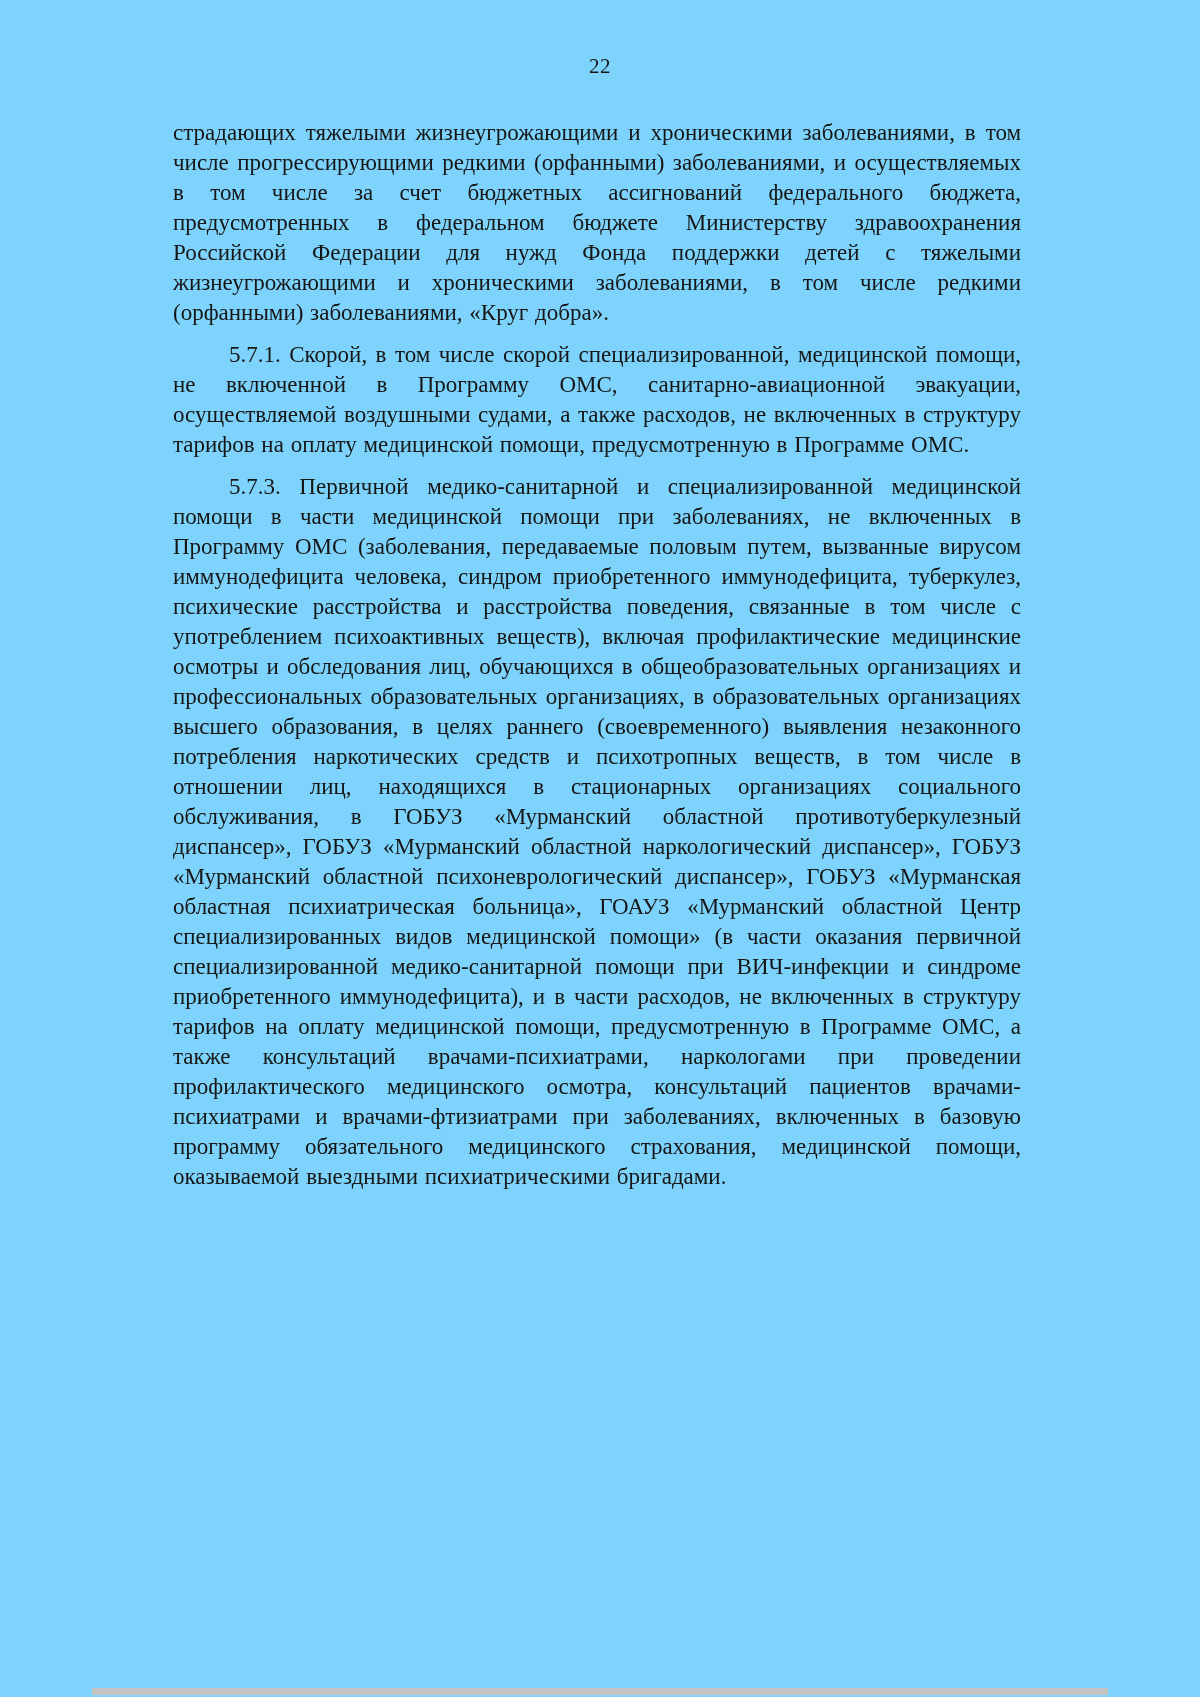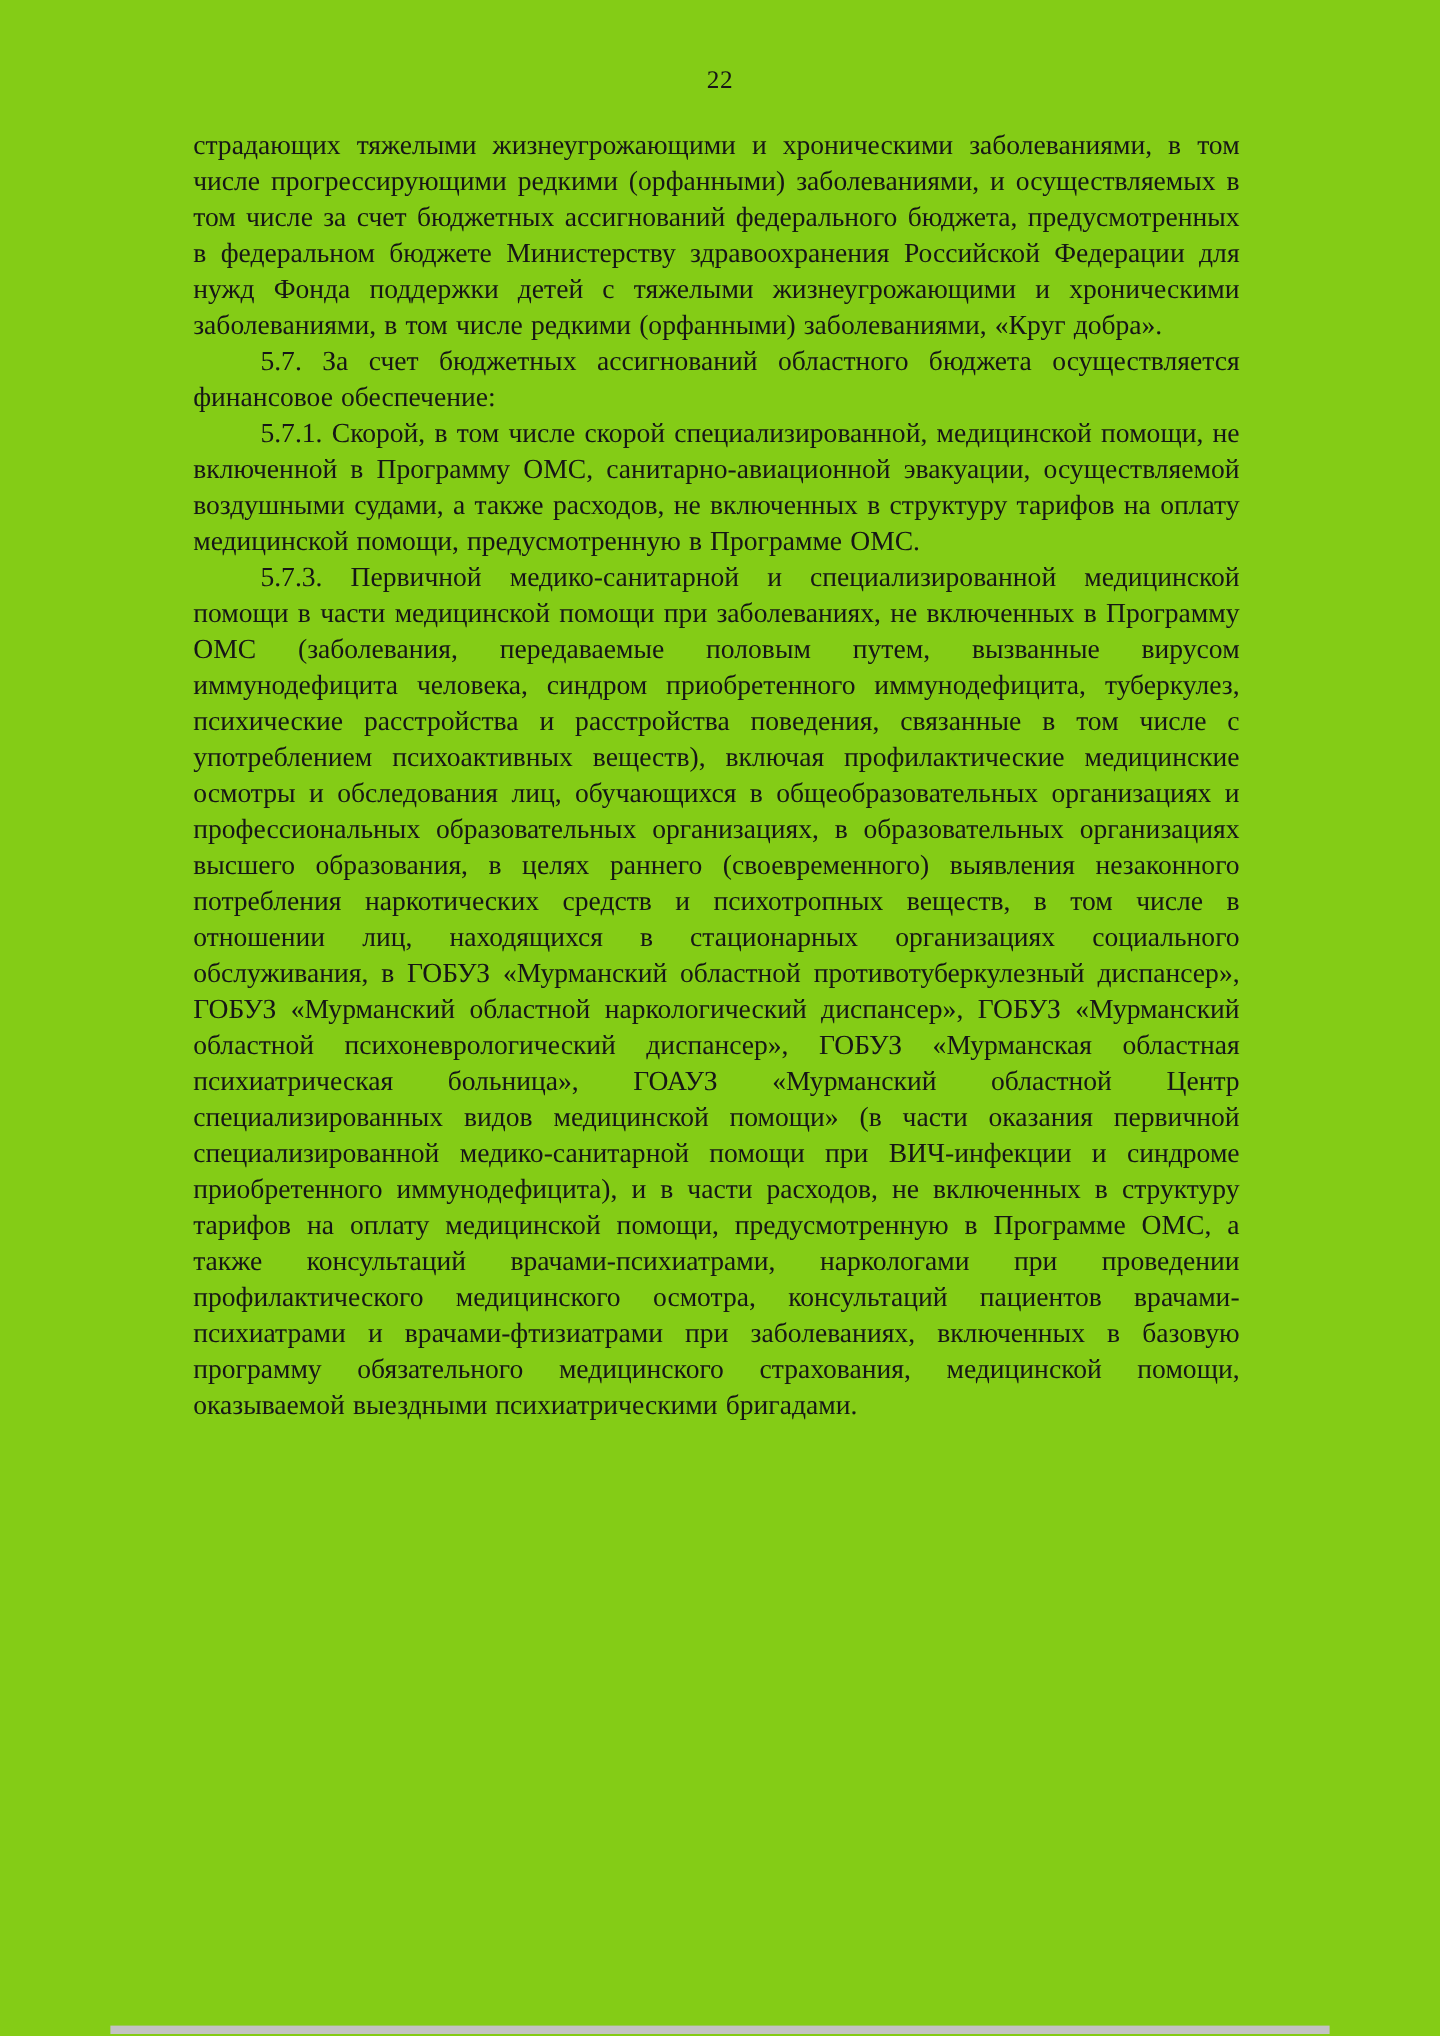--- a/index.html
+++ b/index.html
@@ -4,21 +4,21 @@
 <style>
   html, body {
     margin: 0;
     padding: 0;
     background: #ffffff;
   }
   .page {
     position: relative;
     width: 1200px;
     height: 1697px;
-    background: #84cc16;
+    background: #7dd3fc;
     font-family: "Liberation Serif", serif;
     color: #161616;
     overflow: hidden;
     box-sizing: border-box;
   }
   .page-number {
     position: absolute;
     top: 54px;
     left: 0;
     width: 100%;
@@ -30,21 +30,21 @@
     position: absolute;
     top: 106px;
     left: 161px;
     width: 872px;
     font-size: 23px;
     line-height: 30px;
     text-align: justify;
     text-justify: inter-word;
   }
   .para {
-    margin: 0;
+    margin: 12px;
     text-indent: 56px;
     word-spacing: 1px;
   }
   .para.no-indent {
     text-indent: 0;
   }
   .page-edge {
     position: absolute;
     bottom: 2px;
     left: 92px;
@@ -55,20 +55,19 @@
 </style>
 </head>
 <body>
 
 <div class="page">
 
   <div class="page-number">22</div>
 
   <div class="body-text">
     <p class="para no-indent">страдающих тяжелыми жизнеугрожающими и хроническими заболеваниями, в том числе прогрессирующими редкими (орфанными) заболеваниями, и осуществляемых в том числе за счет бюджетных ассигнований федерального бюджета, предусмотренных в федеральном бюджете Министерству здравоохранения Российской Федерации для нужд Фонда поддержки детей с тяжелыми жизнеугрожающими и хроническими заболеваниями, в том числе редкими (орфанными) заболеваниями, «Круг добра».</p>
-    <p class="para">5.7. За счет бюджетных ассигнований областного бюджета осуществляется финансовое обеспечение:</p>
     <p class="para">5.7.1. Скорой, в том числе скорой специализированной, медицинской помощи, не включенной в Программу ОМС, санитарно-авиационной эвакуации, осуществляемой воздушными судами, а также расходов, не включенных в структуру тарифов на оплату медицинской помощи, предусмотренную в Программе ОМС.</p>
     <p class="para">5.7.3. Первичной медико-санитарной и специализированной медицинской помощи в части медицинской помощи при заболеваниях, не включенных в Программу ОМС (заболевания, передаваемые половым путем, вызванные вирусом иммунодефицита человека, синдром приобретенного иммунодефицита, туберкулез, психические расстройства и расстройства поведения, связанные в том числе с употреблением психоактивных веществ), включая профилактические медицинские осмотры и обследования лиц, обучающихся в общеобразовательных организациях и профессиональных образовательных организациях, в образовательных организациях высшего образования, в целях раннего (своевременного) выявления незаконного потребления наркотических средств и психотропных веществ, в том числе в отношении лиц, находящихся в стационарных организациях социального обслуживания, в ГОБУЗ «Мурманский областной противотуберкулезный диспансер», ГОБУЗ «Мурманский областной наркологический диспансер», ГОБУЗ «Мурманский областной психоневрологический диспансер», ГОБУЗ «Мурманская областная психиатрическая больница», ГОАУЗ «Мурманский областной Центр специализированных видов медицинской помощи» (в части оказания первичной специализированной медико-санитарной помощи при ВИЧ-инфекции и синдроме приобретенного иммунодефицита), и в части расходов, не включенных в структуру тарифов на оплату медицинской помощи, предусмотренную в Программе ОМС, а также консультаций врачами-психиатрами, наркологами при проведении профилактического медицинского осмотра, консультаций пациентов врачами-психиатрами и врачами-фтизиатрами при заболеваниях, включенных в базовую программу обязательного медицинского страхования, медицинской помощи, оказываемой выездными психиатрическими бригадами.</p>
   </div>
 
   <div class="page-edge"></div>
 
 </div>
 
 </body></html>

